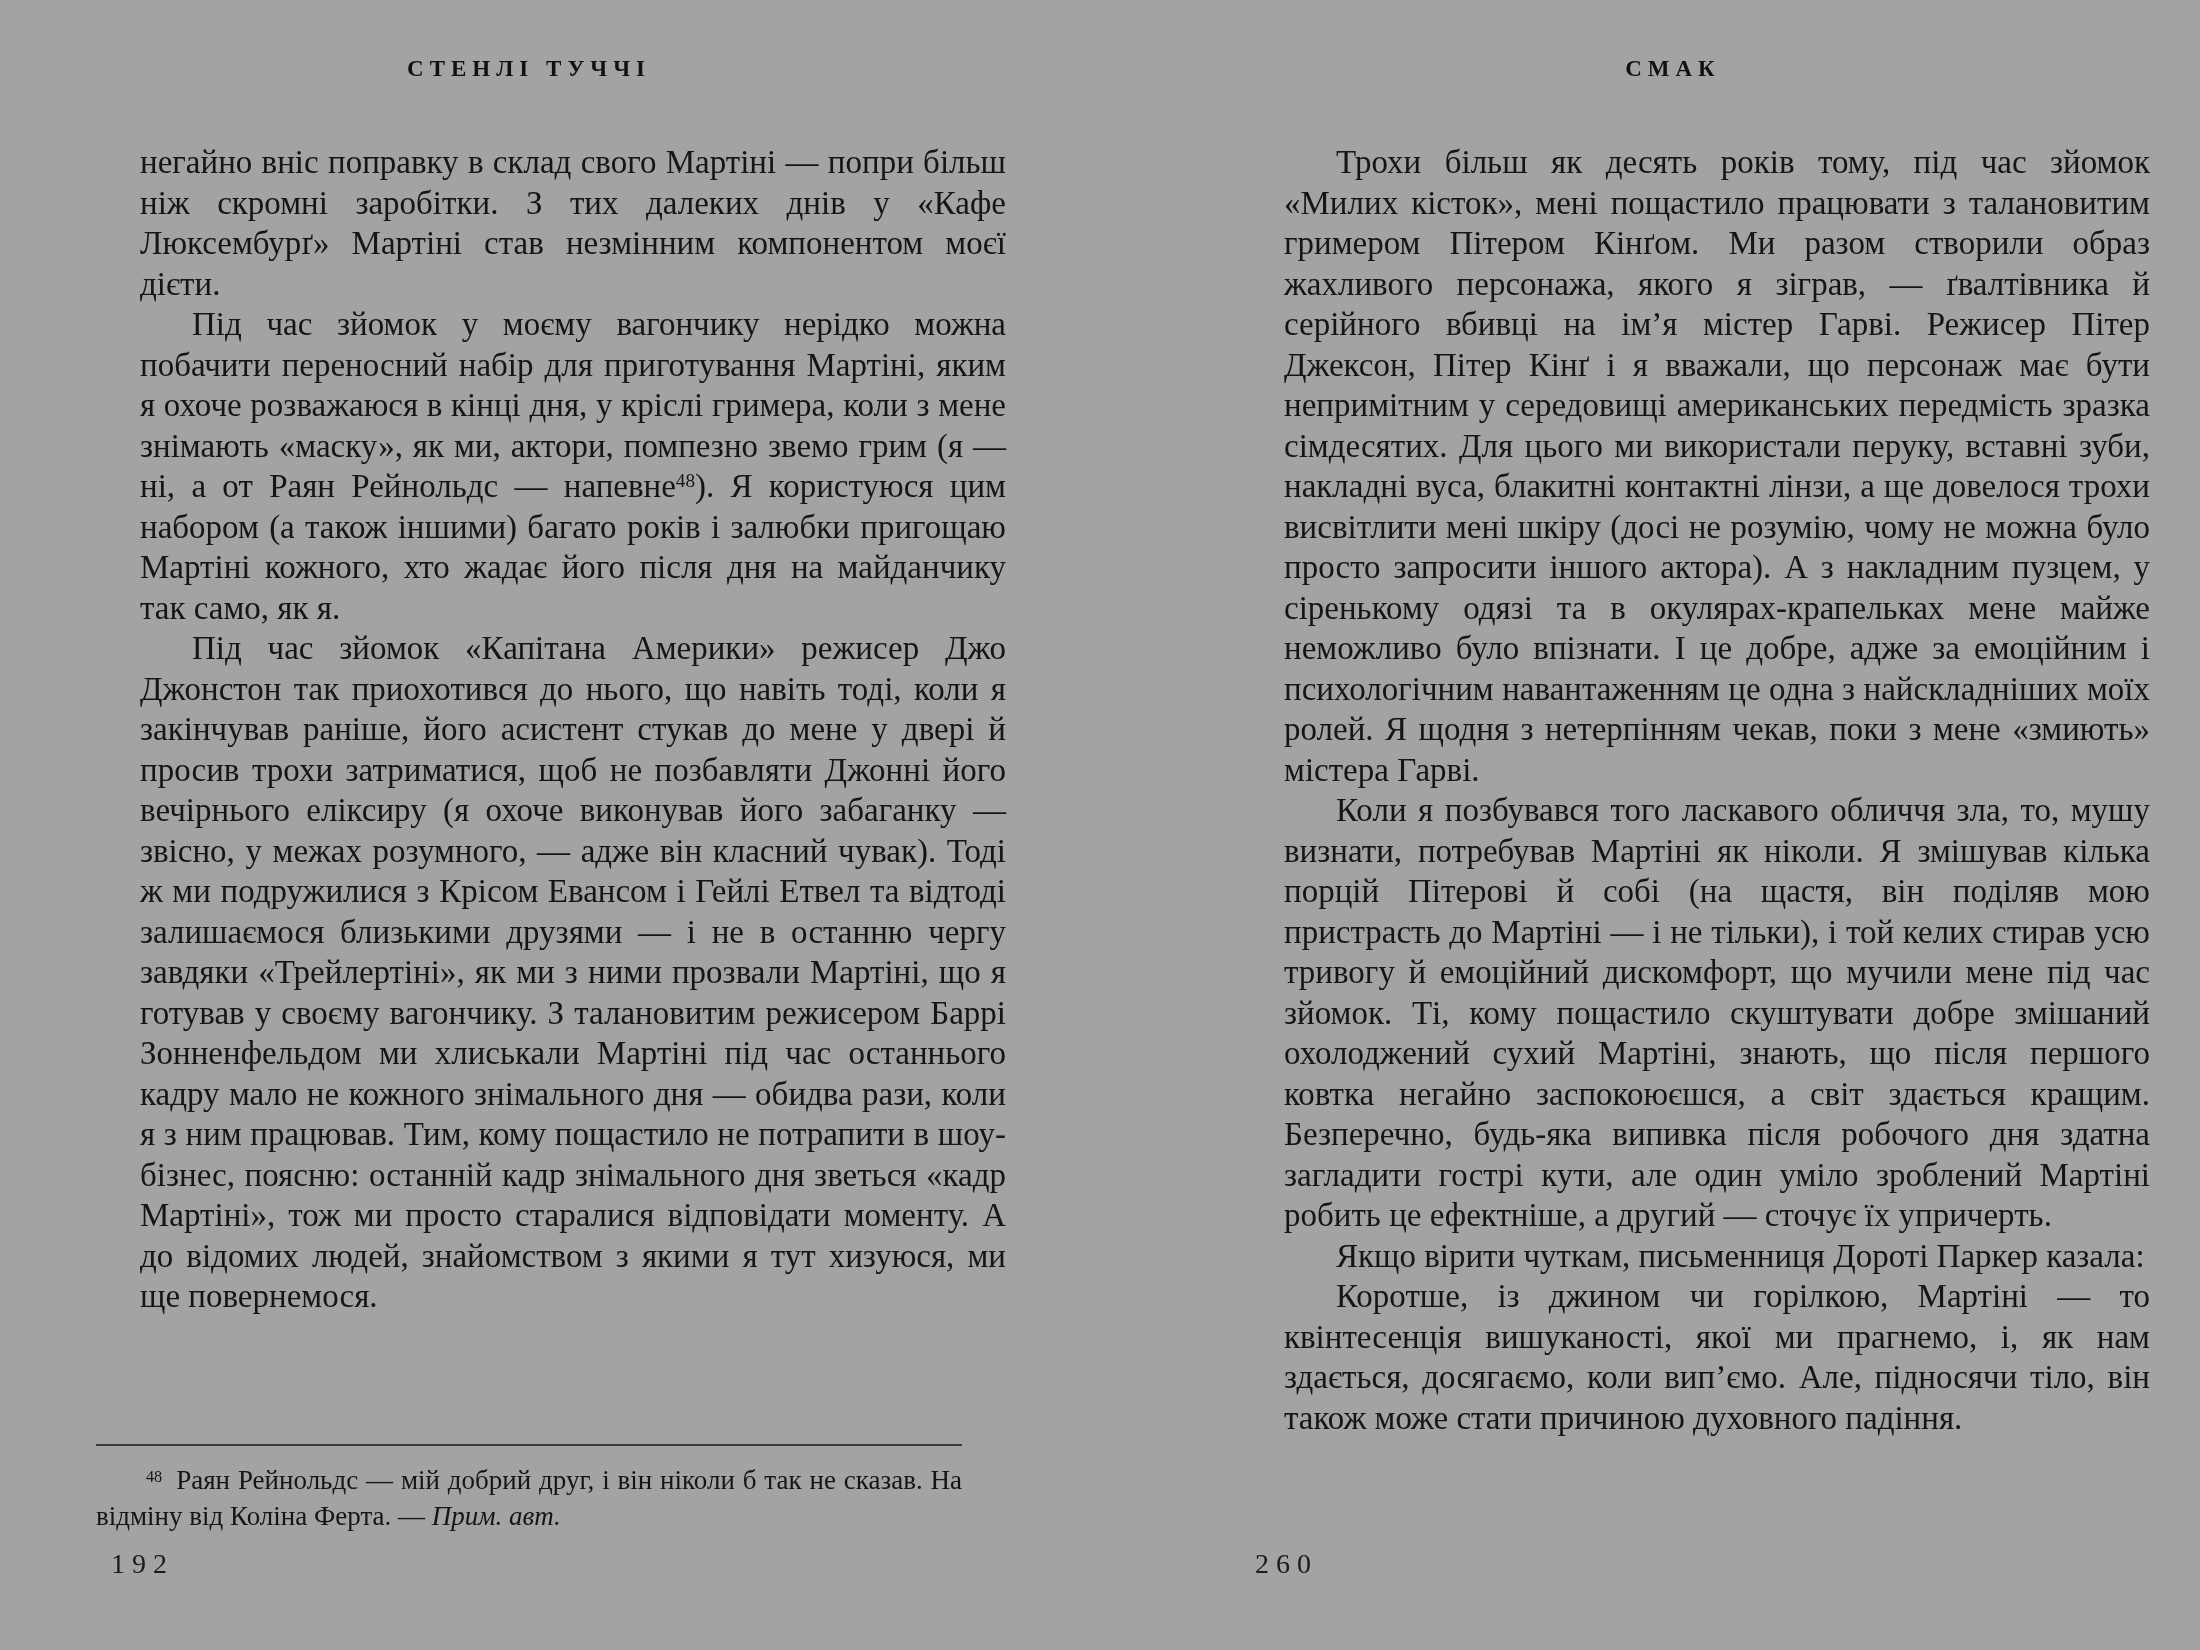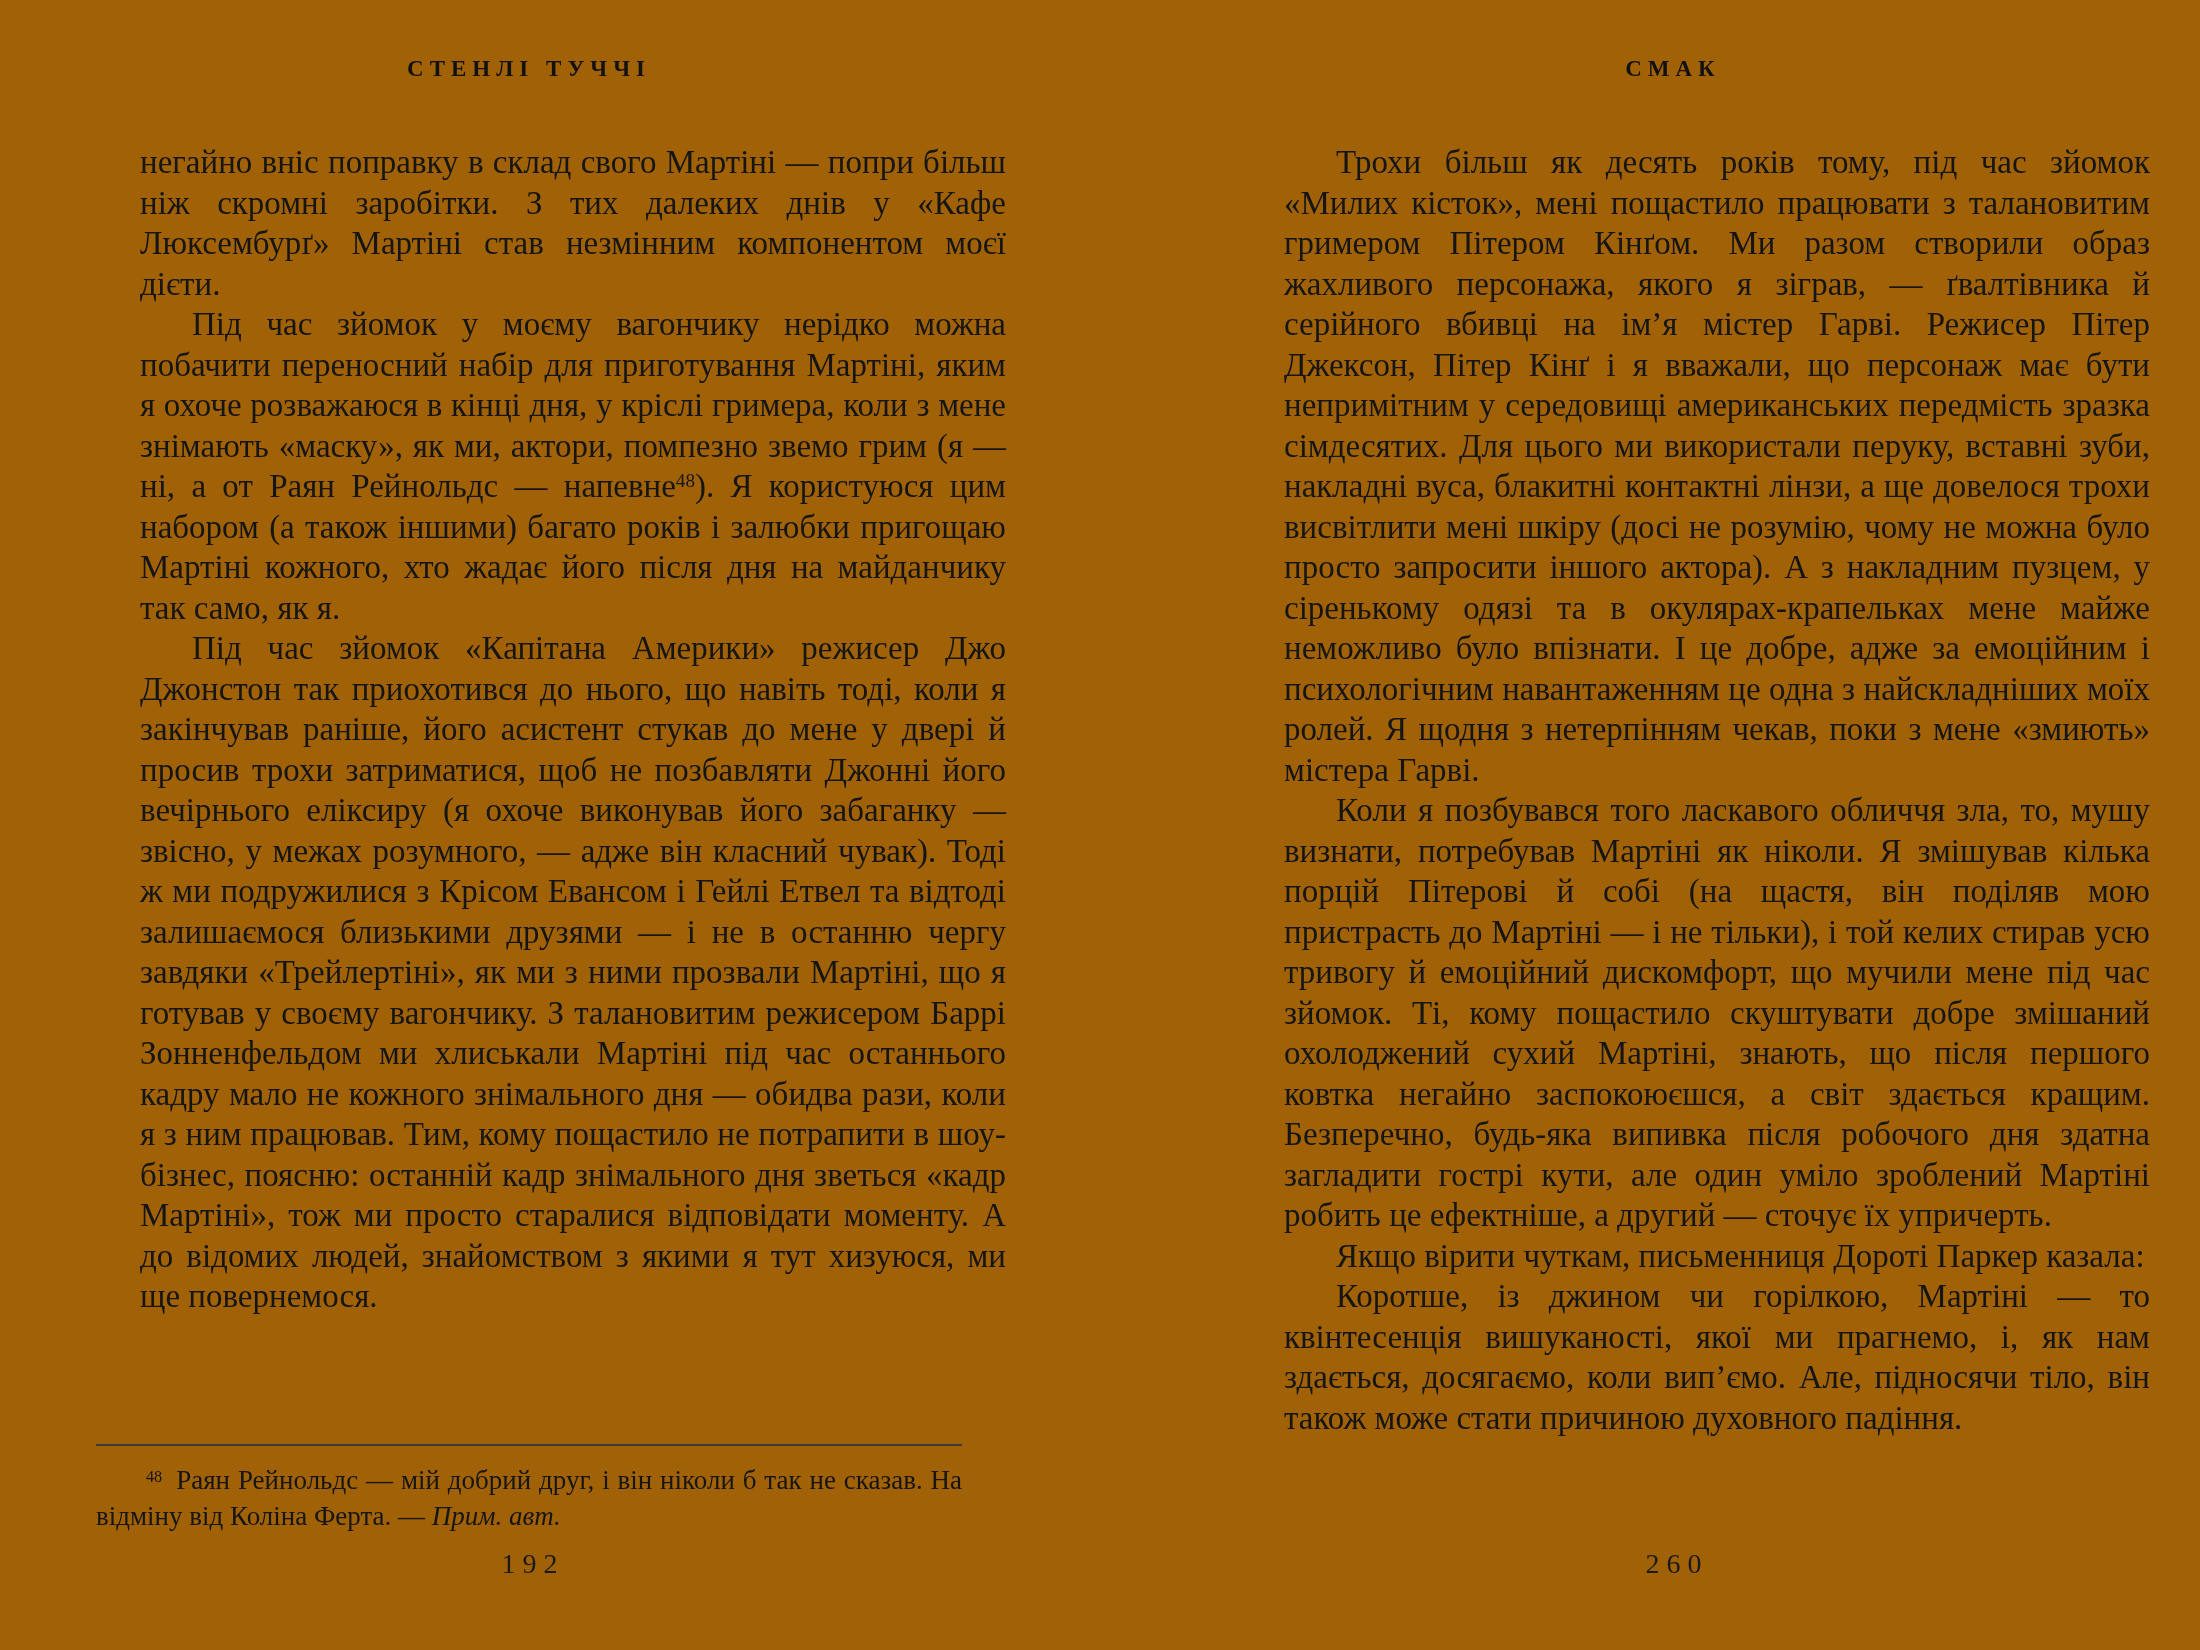--- a/index.html
+++ b/index.html
@@ -12,21 +12,21 @@
     height: 1650px;
     font-family: "Liberation Serif", "DejaVu Serif", serif;
     color: #151515;
     overflow: hidden;
   }
   .spread {
     position: relative;
     display: flex;
     width: 2200px;
     height: 1650px;
-    background: #a16207;
+    background: #a3a3a3;
   }
   .page {
     position: relative;
     width: 1100px;
     height: 1650px;
   }
   .textblock {
     position: absolute;
     top: 0;
     width: 866px;
@@ -97,23 +97,23 @@
     line-height: 0;
     vertical-align: baseline;
     position: relative;
     top: -0.45em;
     margin-right: 14px;
   }
 
   .page-number {
     position: absolute;
     top: 1548px;
-    left: 4px;
+    left: 15px;
     width: 866px;
-    text-align: center;
+    text-align: left;
     font-size: 28px;
     letter-spacing: 7px;
     color: #1a1a1a;
   }
 </style>
 </head>
 <body>
 
 <div class="spread">
 

